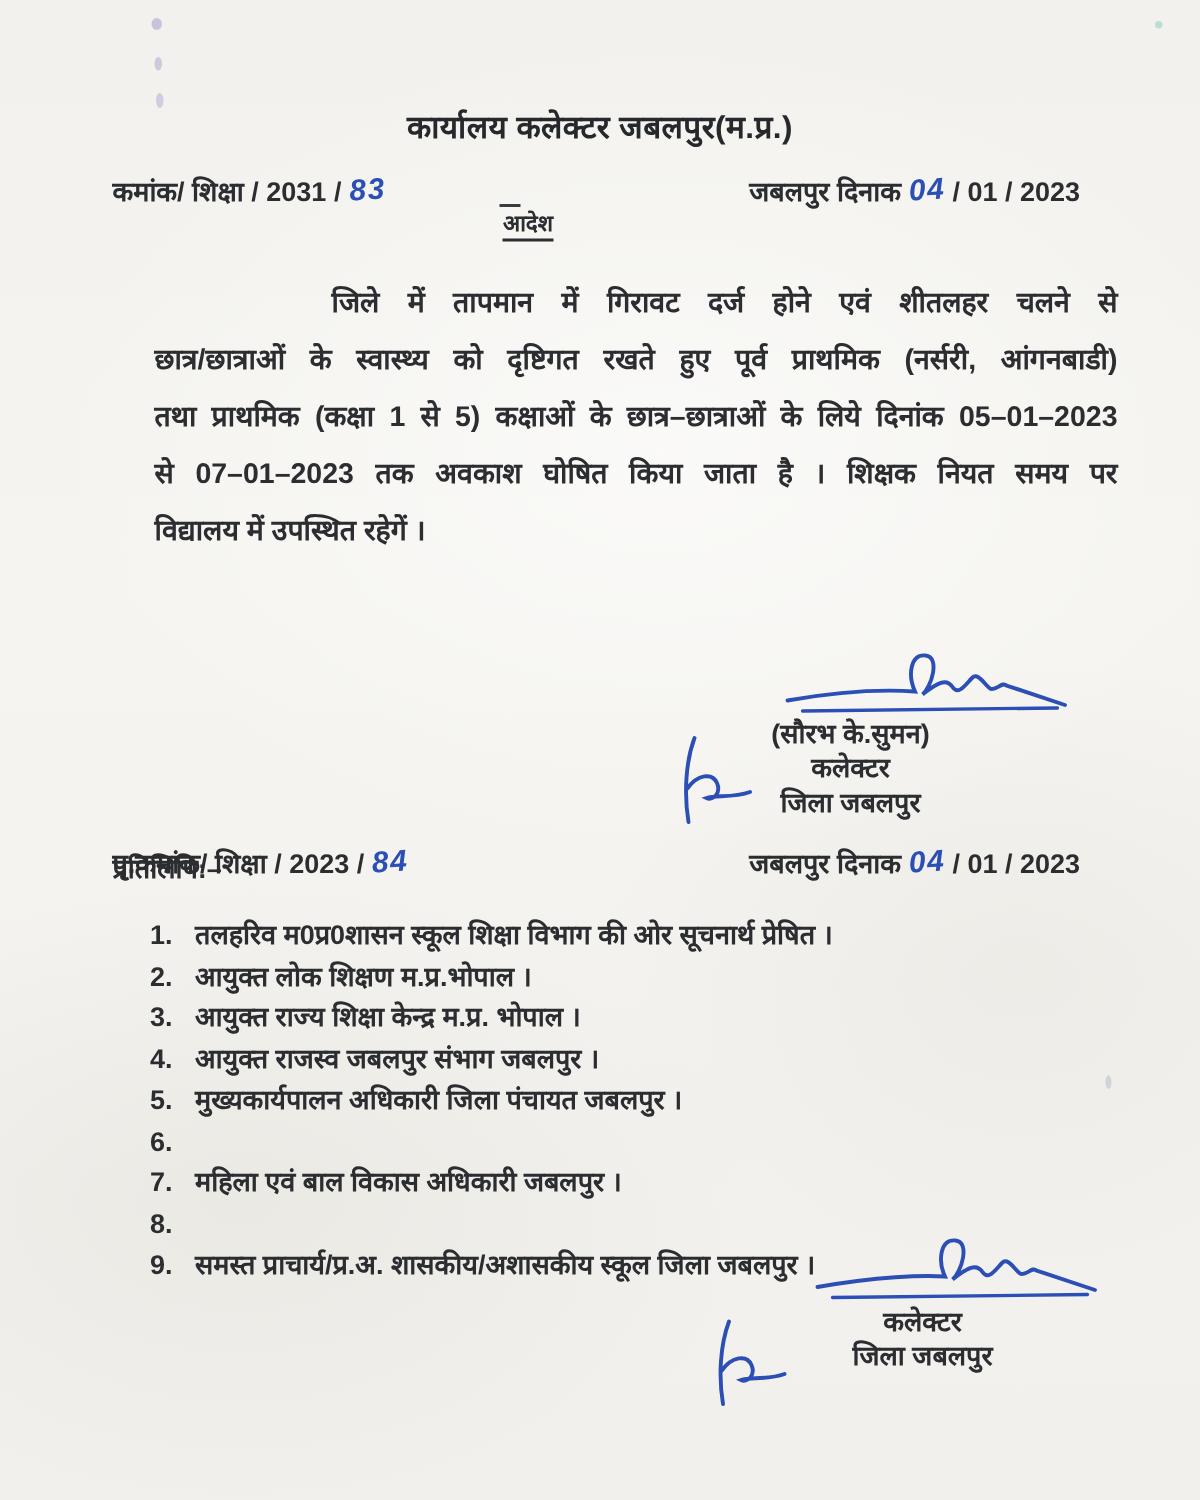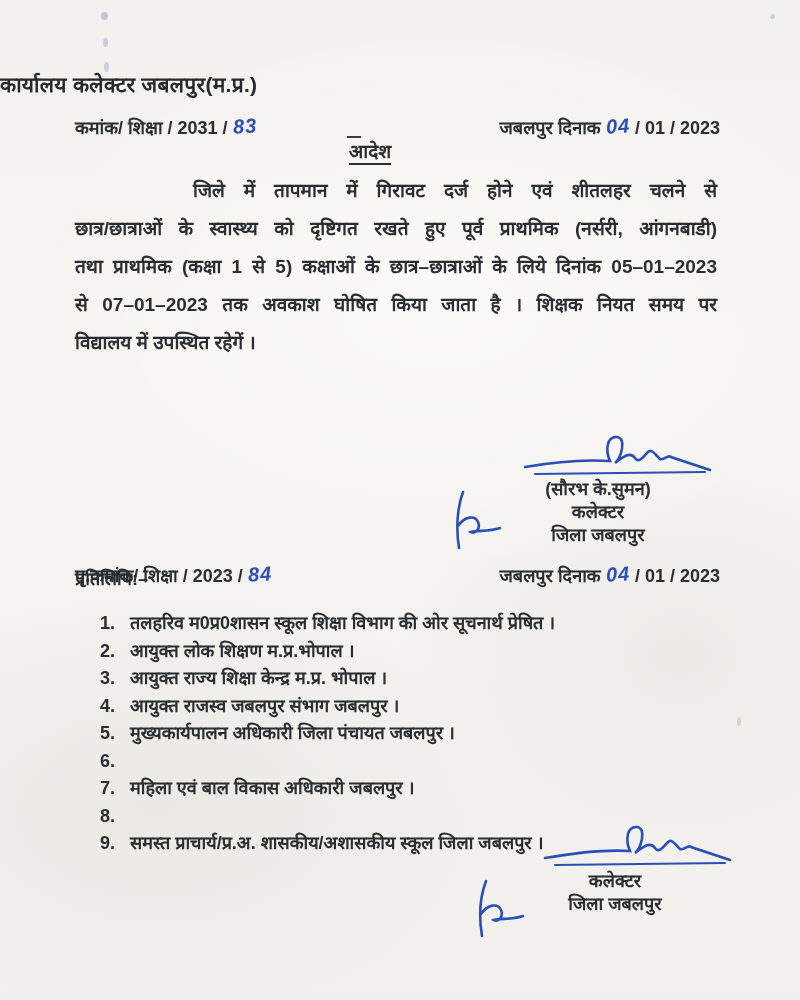--- a/index.html
+++ b/index.html
@@ -13,58 +13,58 @@
     position:absolute;inset:0;
     background:
       radial-gradient(ellipse 600px 400px at 55% 30%, rgba(255,255,255,.55), rgba(255,255,255,0) 70%),
       radial-gradient(ellipse 500px 300px at 20% 80%, rgba(210,208,200,.25), rgba(210,208,200,0) 70%),
       radial-gradient(ellipse 400px 300px at 85% 65%, rgba(214,212,205,.22), rgba(214,212,205,0) 70%),
       linear-gradient(180deg,#f2f1ed 0%,#f5f4f0 40%,#f1f0ec 100%);
     color:#2b2d31;
   }
   .doc-title{
     position:absolute;top:70px;left:0;width:100%;
-    text-align:left;font-size:21px;font-weight:700;color:#26282c;
+    text-align:center;font-size:21px;font-weight:700;color:#26282c;
     letter-spacing:.3px;
   }
   .ref-row{
     position:absolute;left:75px;right:80px;
     display:flex;justify-content:space-between;
     font-size:18px;font-weight:600;color:#2b2d31;
   }
   .ref-top{top:115px;}
   .ref-bottom{top:563px;}
   .hand{
     font-style:italic;font-weight:600;
     color:#2b4fb5;font-size:20px;
     display:inline-block;transform:rotate(-4deg) translateY(-1px);
     letter-spacing:1px;
   }
   .order-heading{
     position:absolute;top:138px;left:0;width:88%;
-    text-align:center;font-size:19px;font-weight:700;margin-left:18px;
+    text-align:center;font-size:15px;font-weight:700;
   }
   .order-heading span{
     border-bottom:2px solid #2b2d31;padding-bottom:1px;
     position:relative;
   }
   .order-heading span::before{
     content:"";position:absolute;top:-5px;left:-2px;width:14px;height:2px;background:#3a3c40;
   }
   .para{
     position:absolute;left:75px;width:642px;
     font-size:19px;font-weight:600;line-height:38px;color:#2b2d31;
   }
   .para .line{text-align:justify;text-align-last:justify;white-space:normal;}
   .para .line.first{padding-left:118px;}
   .para .line.last{text-align-last:left;}
-  .p1{top:172px;}
+  .p1{top:184px;margin-left:28px;}
   .p2{top:342px;}
   .sig-block{position:absolute;text-align:center;font-size:18px;font-weight:600;line-height:23px;color:#2b2d31;}
-  .sig1{top:478px;left:503px;width:190px;}
+  .sig1{top:478px;left:472px;width:190px;}
   .sig2{top:870px;left:520px;width:190px;}
   .sig-svg{position:absolute;}
   .copy-label{
     position:absolute;left:75px;top:566px;
     font-size:18px;font-weight:600;
   }
   .dist-list{
     position:absolute;left:100px;top:610px;width:620px;
     font-size:18px;font-weight:600;color:#2b2d31;
   }

